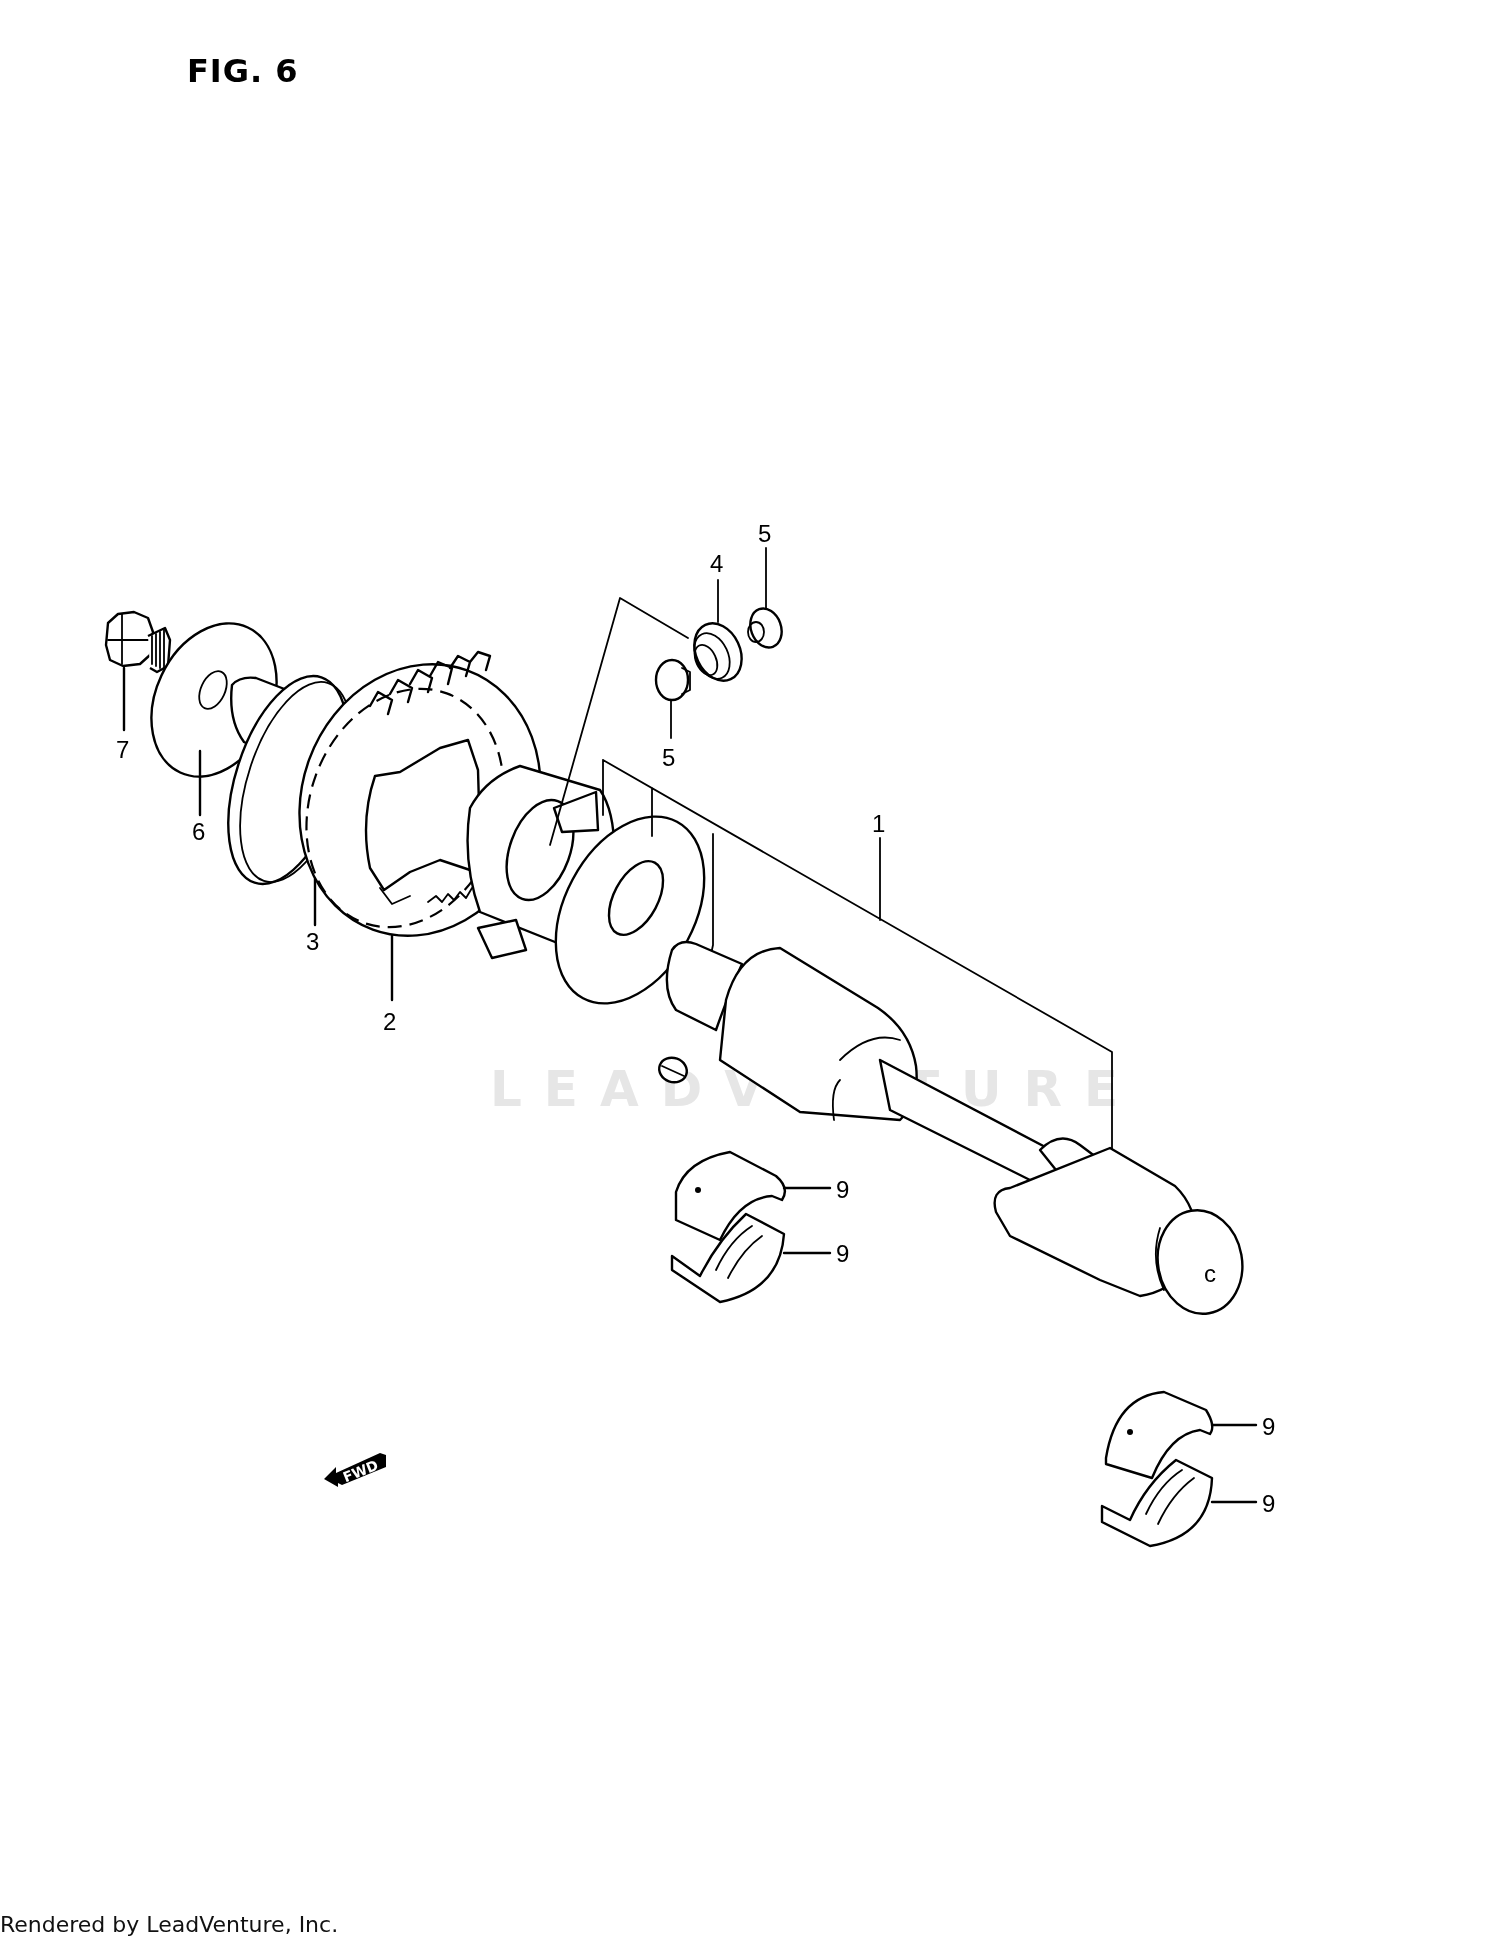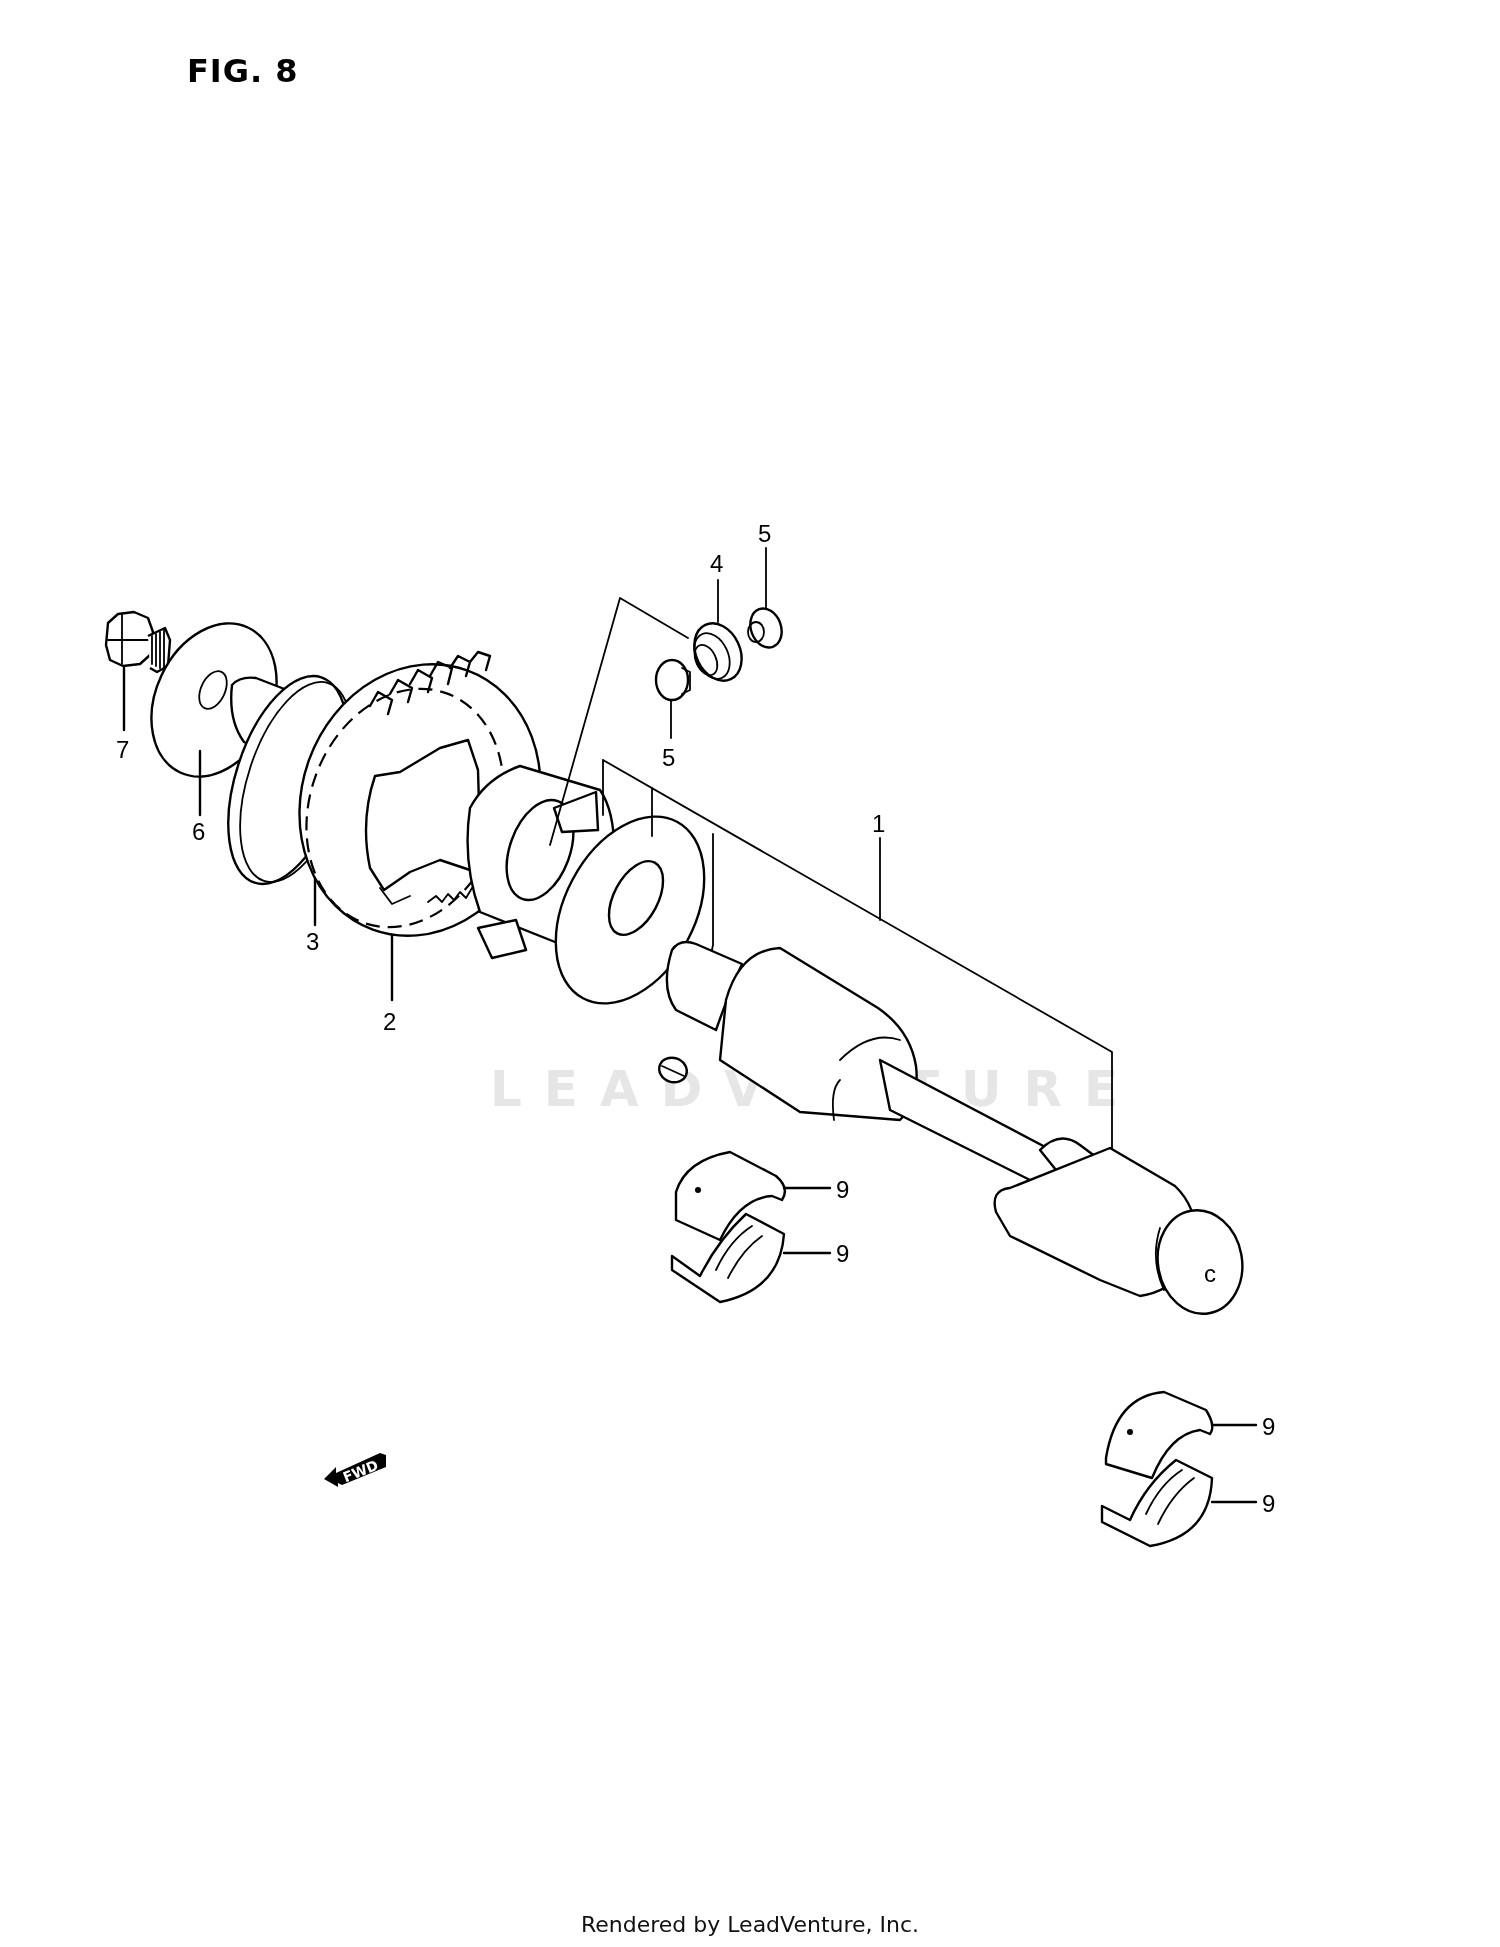--- a/index.html
+++ b/index.html
@@ -6,27 +6,27 @@
     body { width: 1500px; height: 1947px; position: relative; overflow: hidden; font-family: "DejaVu Sans", sans-serif; }
     .fig-title { position: absolute; left: 187px; top: 52px; font-family: "DejaVu Sans", sans-serif; font-weight: bold; font-size: 32px; letter-spacing: 1px; color: #000; }
     .diagram { position: absolute; left: 0; top: 0; width: 1500px; height: 1947px; }
     .diagram svg { width: 1500px; height: 1947px; display: block; }
     .ln { fill: none; stroke: #000; stroke-width: 2.4; stroke-linecap: round; stroke-linejoin: round; }
     .ln-thin { fill: none; stroke: #000; stroke-width: 1.8; stroke-linecap: round; stroke-linejoin: round; }
     .ln-dash { fill: none; stroke: #000; stroke-width: 2.2; stroke-dasharray: 14 8; }
     .fillw { fill: #fff; stroke: #000; stroke-width: 2.4; stroke-linejoin: round; }
     .lbl { font-family: "Liberation Sans", sans-serif; font-size: 24px; fill: #000; }
     .watermark { position: absolute; left: 490px; top: 1060px; font-family: "DejaVu Sans", sans-serif; font-size: 50px; letter-spacing: 22px; color: #e6e6e6; font-weight: bold; }
-    .footer { position: absolute; left: 0; width: 1500px; top: 1912px; text-align: center; font-family: "DejaVu Sans", sans-serif; font-size: 22px; color: #111; }
+    .footer { position: absolute; left: 0; width: 1500px; top: 1912px; text-align: left; font-family: "DejaVu Sans", sans-serif; font-size: 22px; color: #111; }
     .fwd { position: absolute; left: 322px; top: 1445px; width: 66px; height: 42px; }
   </style>
 </head>
 <body>
 
-<div class="fig-title">FIG. 8</div>
+<div class="fig-title">FIG. 6</div>
 
 <div class="watermark">LEADVENTURE</div>
 
 <div class="diagram">
   <svg viewBox="0 0 1500 1947" xmlns="http://www.w3.org/2000/svg">
 
     <g>
       <path class="fillw" d="M108,623 L118,614 L134,612 L148,618 L153,632 L150,655 L140,664 L123,666 L110,660 L106,645 Z"></path>
       <path class="ln-thin" d="M122,614 L122,664 M108,640 L150,640"></path>
       <path class="fillw" d="M148,636 L165,628 L170,640 L168,666 L157,672 L150,668"></path>

